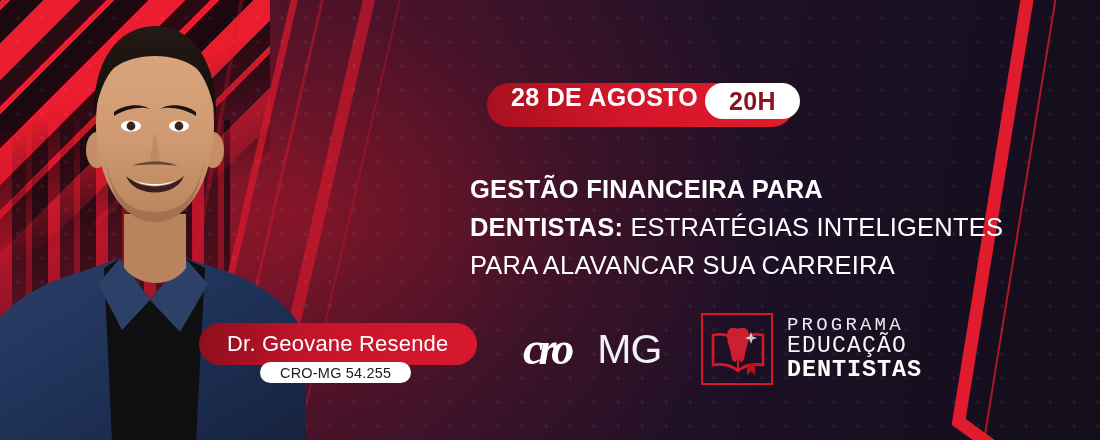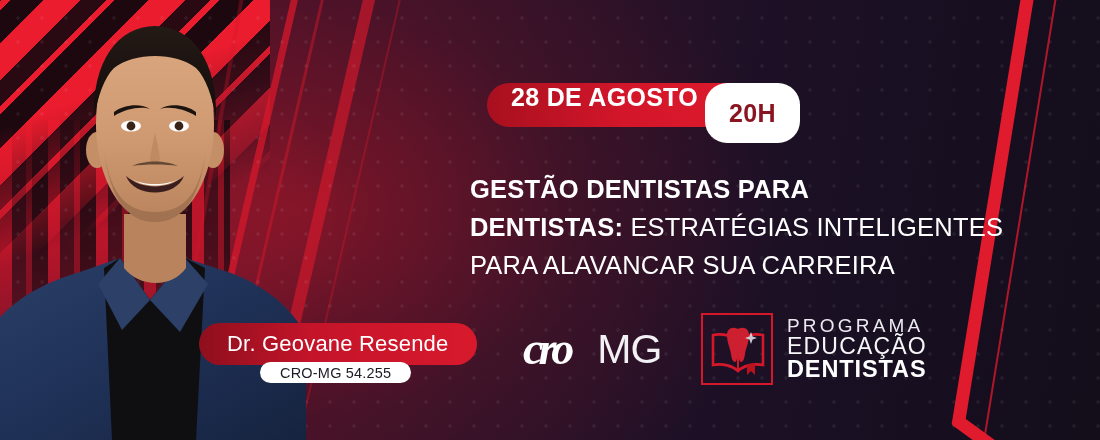--- a/index.html
+++ b/index.html
@@ -80,21 +80,21 @@
   .date-row { position:absolute; left:487px; top:83px; display:flex; align-items:center; }
   .pill-date {
     display:flex; align-items:center;
     background:linear-gradient(90deg,#a8101f 0%, #d4162a 45%, #e01b2d 100%);
     border-radius:22px; height:44px; padding:0 26px 16px 24px; padding-right:96px;
     color:#ffffff; font-size:25px; font-weight:bold; letter-spacing:.3px;
   }
   .pill-hour {
     position:absolute; left:218px; top:0px;
     display:flex; align-items:center; justify-content:center;
-    background:#ffffff; border-radius:22px; height:60px; min-width:95px;
+    background:#ffffff; border-radius:22px; height:36px; min-width:95px;
     color:#8b1421; font-size:25px; font-weight:bold; letter-spacing:.3px;
   }
 
   
   .headline {
     position:absolute; left:470px; top:170px; width:560px;
     color:#ffffff; font-size:25.5px; line-height:38px; letter-spacing:.2px;
   }
   .headline .b { font-weight:bold; }
   .headline .n { font-weight:normal; }
@@ -116,21 +116,21 @@
 
   
   .cro-logo { position:absolute; left:523px; top:326px; display:flex; align-items:center; }
   .cro-mark {
     color:#ffffff; font-family:"Liberation Serif", serif; font-weight:bold; font-style:italic;
     font-size:46px; letter-spacing:-5px; line-height:1;
   }
   .cro-mg { color:#f2f0f4; font-size:41px; font-weight:300; letter-spacing:-1px; margin-left:28px; line-height:1; }
 
   
-  .pep { position:absolute; left:701px; top:313px; display:flex; align-items:center; gap:14px; }
+  .pep { position:absolute; left:701px; top:313px; display:flex; align-items:center; gap:14px;font-family:Liberation Mono, monospace; }
   .pep-mark { width:72px; height:72px; border:2px solid #d4182a; position:relative; }
   .pep-mark svg { position:absolute; left:6px; top:6px; }
   .pep-text { display:flex; flex-direction:column; line-height:1.02; }
   .pep-t1 { color:#eceaf0; font-size:19px; font-weight:300; letter-spacing:3.2px; }
   .pep-t2 { color:#f6f5f8; font-size:23px; font-weight:400; letter-spacing:1.2px; }
   .pep-t3 { color:#ffffff; font-size:23.5px; font-weight:bold; letter-spacing:.9px; }
 </style>
 </head>
 <body>
 
@@ -213,21 +213,21 @@
   <div class="date-row">
     <div class="pill-date">
       <span>28 DE AGOSTO</span>
     </div>
     <div class="pill-hour">
       <span>20H</span>
     </div>
   </div>
 
   <div class="headline">
-    <span class="b">GESTÃO DENTISTAS PARA</span><br>
+    <span class="b">GESTÃO FINANCEIRA PARA</span><br>
     <span class="b">DENTISTAS:</span>
     <span class="n">ESTRATÉGIAS INTELIGENTES</span><br>
     <span class="n">PARA ALAVANCAR SUA CARREIRA</span>
   </div>
 
   <div class="name-pill">
     <span>Dr. Geovane Resende</span>
   </div>
   <div class="cro-pill">
     <span>CRO-MG 54.255</span>

